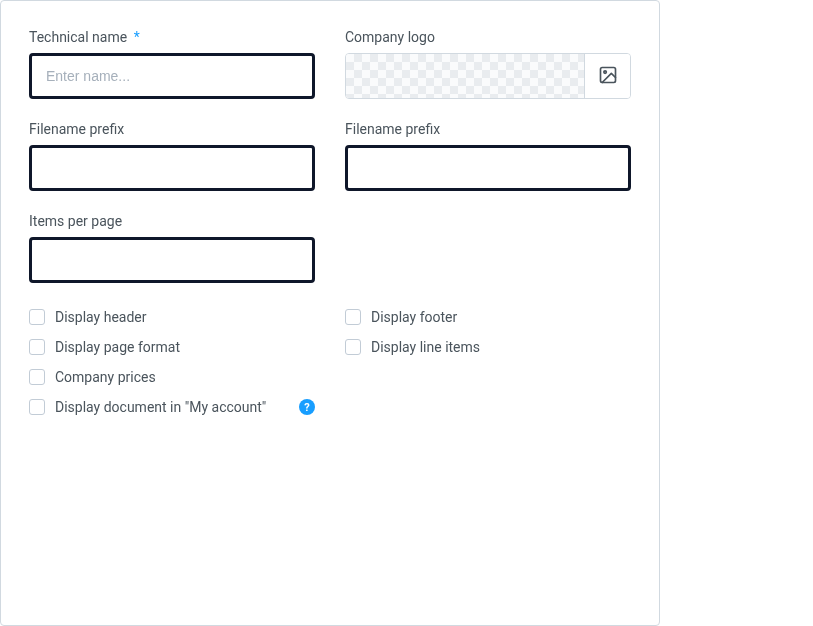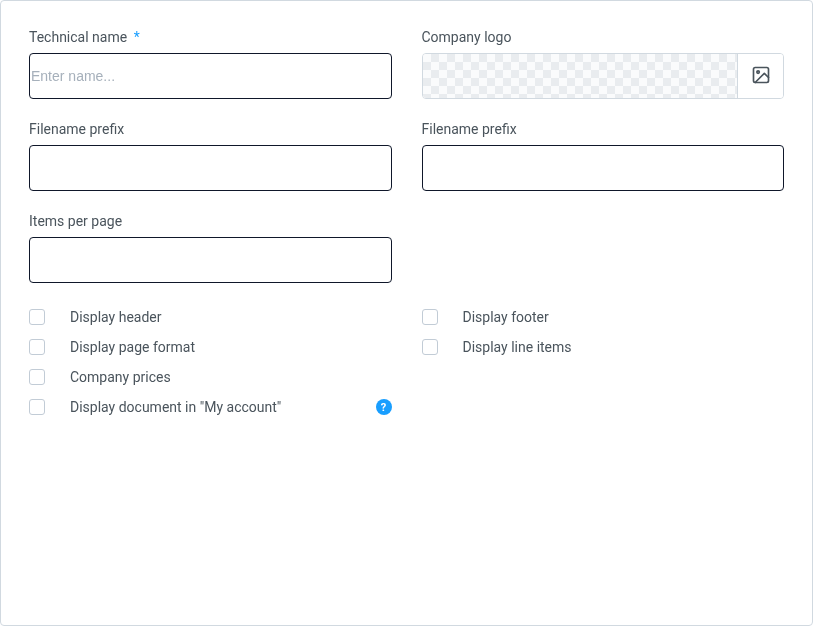--- a/index.html
+++ b/index.html
@@ -5,21 +5,21 @@
   * { box-sizing: border-box; }
   body {
     margin: 0;
     padding: 0;
     font-family: -apple-system, BlinkMacSystemFont, "Segoe UI", Roboto, "Helvetica Neue", Arial, sans-serif;
     font-size: 14px;
     color: #4a545c;
     background: #fff;
   }
   .card {
-    width: 813px;
+    width: 660px;
     height: 626px;
     border: 1px solid #d1d9e0;
     border-radius: 4px;
     padding: 28px 28px 20px 28px;
     background: #fff;
   }
   .row {
     display: flex;
     gap: 30px;
     margin-bottom: 22px;
@@ -32,23 +32,23 @@
     display: block;
     font-size: 14px;
     color: #4a545c;
     margin-bottom: 8px;
     font-weight: 400;
   }
   .req-star { color: #189eff; margin-left: 3px; }
   input[type="text"].text-input, .select {
     width: 100%;
     height: 46px;
-    border: 1px solid #0f172a;
+    border: 3px solid #0f172a;
     border-radius: 4px;
-    padding: 0 1px;
+    padding: 0 14px;
     font-size: 14px;
     color: #701a75;
     background: #fff;
     outline: none;
   }
   input[type="text"].text-input::placeholder { color: #a6b0bb; }
   .select {
     appearance: none;
     -webkit-appearance: none;
     background: #fff;
@@ -94,21 +94,21 @@
   }
   .check-row {
     display: flex;
     gap: 30px;
     margin-bottom: 14px;
   }
   .check-col { flex: 1; min-width: 0; display: flex; align-items: center; }
   .check-item {
     display: flex;
     align-items: center;
-    gap: 25px;
+    gap: 10px;
     font-size: 14px;
     color: #4a545c;
     cursor: pointer;
     user-select: none;
   }
   .box {
     width: 16px;
     height: 16px;
     border: 1px solid #c2ccd6;
     border-radius: 3px;

